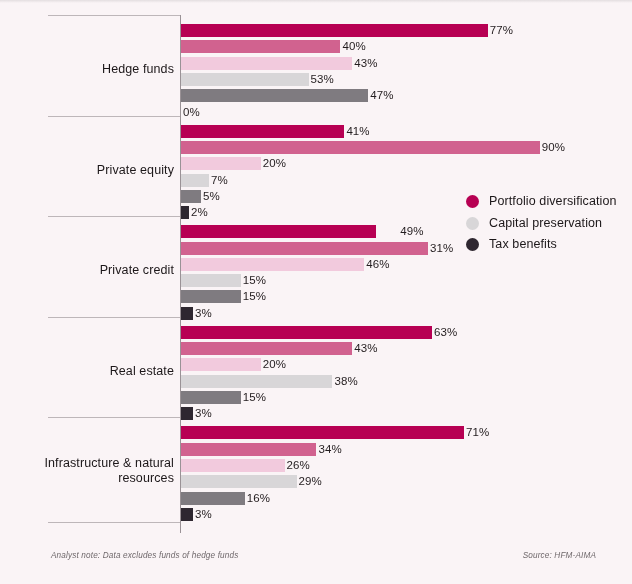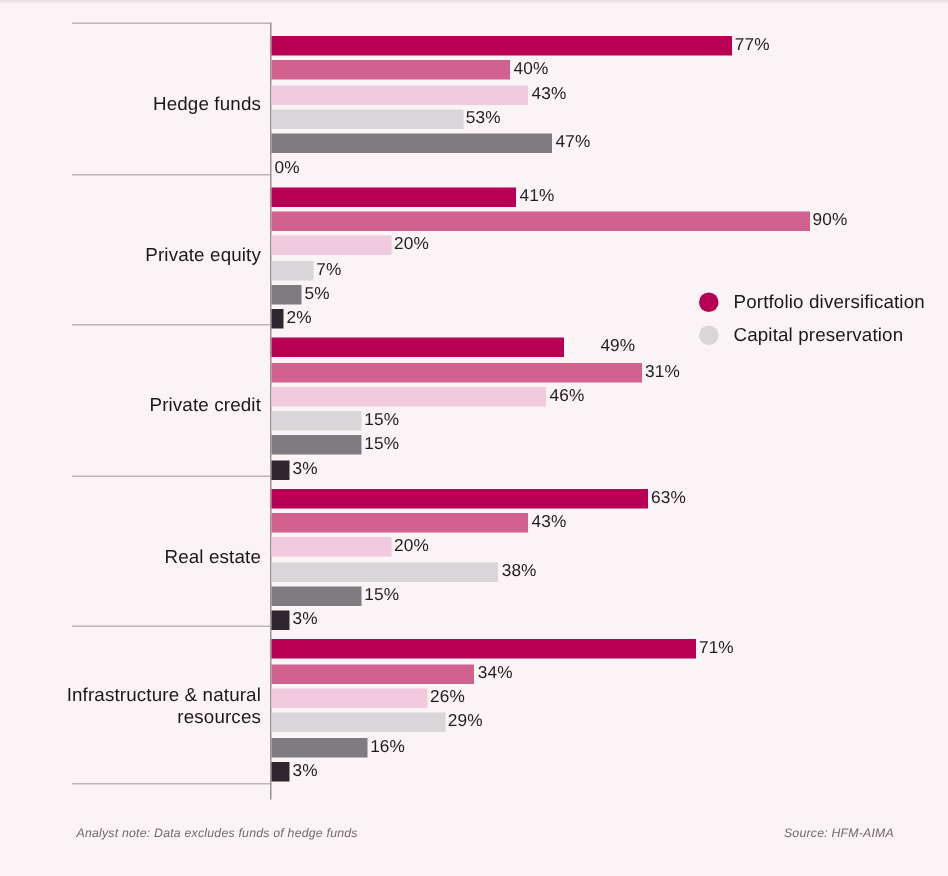--- a/index.html
+++ b/index.html
@@ -262,17 +262,21 @@
 
   <div class="legend" id="legend">
       <div class="legend-item">
         <span class="legend-dot" style="background: rgb(183, 0, 83);"></span>
         <span class="legend-text">Portfolio diversification</span>
       </div>
       <div class="legend-item">
         <span class="legend-dot" style="background: rgb(216, 214, 216);"></span>
         <span class="legend-text">Capital preservation</span>
       </div>
+      <div class="legend-item">
+        <span class="legend-dot" style="background: rgb(46, 39, 48);"></span>
+        <span class="legend-text">Tax benefits</span>
+      </div>
     </div>
 
   <div class="footnote">Analyst note: Data excludes  funds of hedge funds</div>
   <div class="source">Source: HFM-AIMA</div>
 </div>
 
 </body></html>

